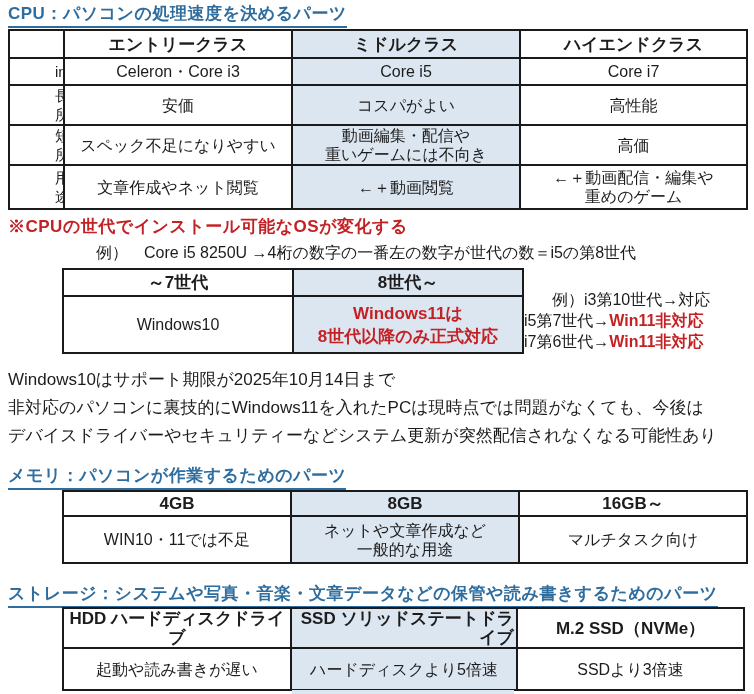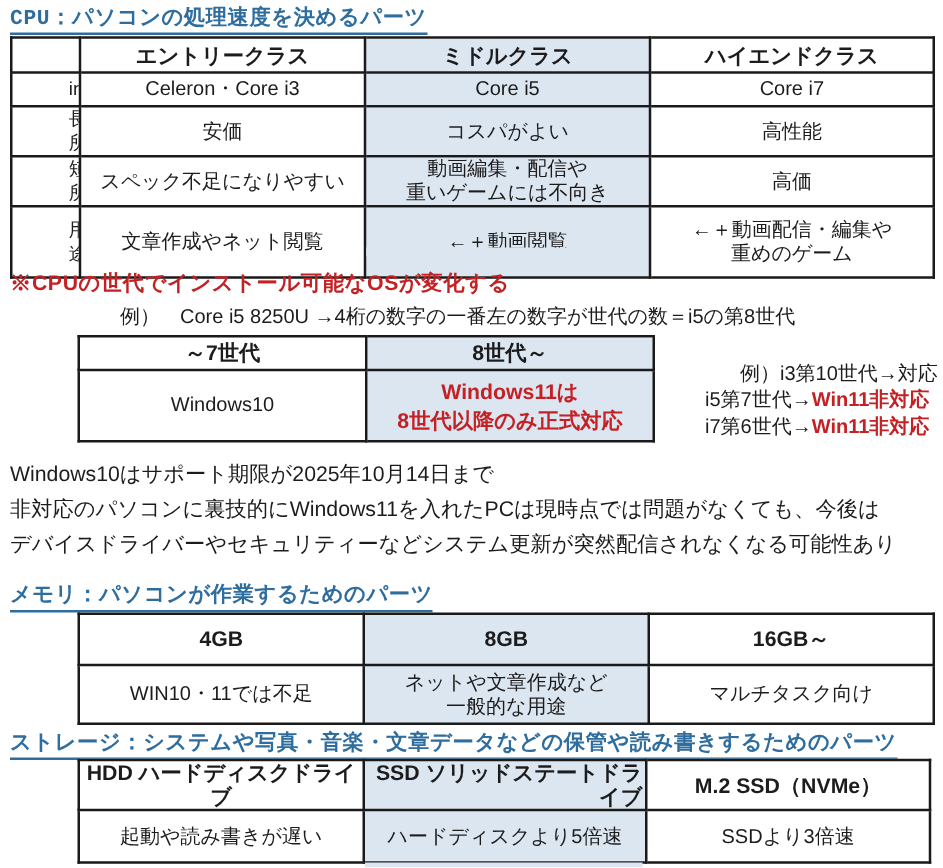--- a/index.html
+++ b/index.html
@@ -9,21 +9,21 @@
     --border-color:#1a1a1a;
     --text-color:#1c1c1c;
   }
   html,body{margin:0;padding:0;background:#ffffff;}
   body{width:754px;height:694px;font-family:"Liberation Sans",sans-serif;color:var(--text-color);}
   .page{position:relative;width:754px;height:694px;background:#ffffff;overflow:hidden;}
   .abs{position:absolute;}
   .h-blue{
     margin:0;font-size:17px;font-weight:bold;color:var(--heading-blue);
     border-bottom:2px solid var(--heading-blue);padding-bottom:1px;display:inline-block;
-    letter-spacing:.5px;white-space:nowrap;font-family:Liberation Mono, monospace;
+    letter-spacing:.5px;white-space:nowrap;
   }
   .h-red{margin:0;font-size:17px;font-weight:bold;color:var(--alert-red);letter-spacing:.5px;white-space:nowrap;}
   .plain{font-size:16px;white-space:nowrap;}
   table{border-collapse:collapse;table-layout:fixed;position:absolute;background:#fff;}
   td{
     border:2px solid var(--border-color);text-align:center;vertical-align:middle;
     font-size:16px;padding:0 2px;white-space:pre-line;line-height:19px;overflow:hidden;
   }
   td.hd{font-weight:bold;font-size:17px;}
   td.lbl{font-weight:normal;font-size:15px;padding-left:45px;}
@@ -70,21 +70,21 @@
       <td class="shade">コスパがよい</td>
       <td>高性能</td>
     </tr>
     <tr style="height:40px">
       <td class="lbl">短所</td>
       <td>スペック不足になりやすい</td>
       <td class="shade">動画編集・配信や
 重いゲームには不向き</td>
       <td>高価</td>
     </tr>
-    <tr style="height:57px">
+    <tr style="height:44px">
       <td class="lbl">用途</td>
       <td>文章作成やネット閲覧</td>
       <td class="shade">←＋動画閲覧</td>
       <td>←＋動画配信・編集や
 重めのゲーム</td>
     </tr>
   </tbody>
     </table>
   <div class="bleed" style="left:293px;top:198px;width:224px;height:7px;"></div>
 
@@ -102,42 +102,42 @@
       <td class="hd shade">8世代～</td>
     </tr>
     <tr style="height:57px">
       <td>Windows10</td>
       <td class="shade redcell">Windows11は
 8世代以降のみ正式対応</td>
     </tr>
   </tbody>
     </table>
 
-  <div class="side abs" style="left:524px;top:289px;padding-left:40px;">
+  <div class="side abs" style="left:524px;top:289px;">
     <span class="indent">例）i3第10世代→対応</span>
     <span><span>i5第7世代→</span><span class="red-inline">Win11非対応</span></span><br>
     <span><span>i7第6世代→</span><span class="red-inline">Win11非対応</span></span>
   </div>
 
   <div class="para abs" style="left:8px;top:366px;">
     <div>Windows10はサポート期限が2025年10月14日まで</div>
     <div>非対応のパソコンに裏技的にWindows11を入れたPCは現時点では問題がなくても、今後は</div>
     <div>デバイスドライバーやセキュリティーなどシステム更新が突然配信されなくなる可能性あり</div>
   </div>
 
   <h2 class="h-blue abs" style="left:8px;top:464px;">メモリ：パソコンが作業するためのパーツ</h2>
 
   <table class="abs" style="left:62px;top:490px;width:684px;">
     <colgroup>
         <col style="width:228px">
         <col style="width:228px">
         <col style="width:228px">
       </colgroup>
     <tbody>
-        <tr style="height:41px">
+        <tr style="height:25px">
       <td class="hd">4GB</td>
       <td class="hd shade">8GB</td>
       <td class="hd">16GB～</td>
     </tr>
     <tr style="height:47px">
       <td>WIN10・11では不足</td>
       <td class="shade">ネットや文章作成など
 一般的な用途</td>
       <td>マルチタスク向け</td>
     </tr>

